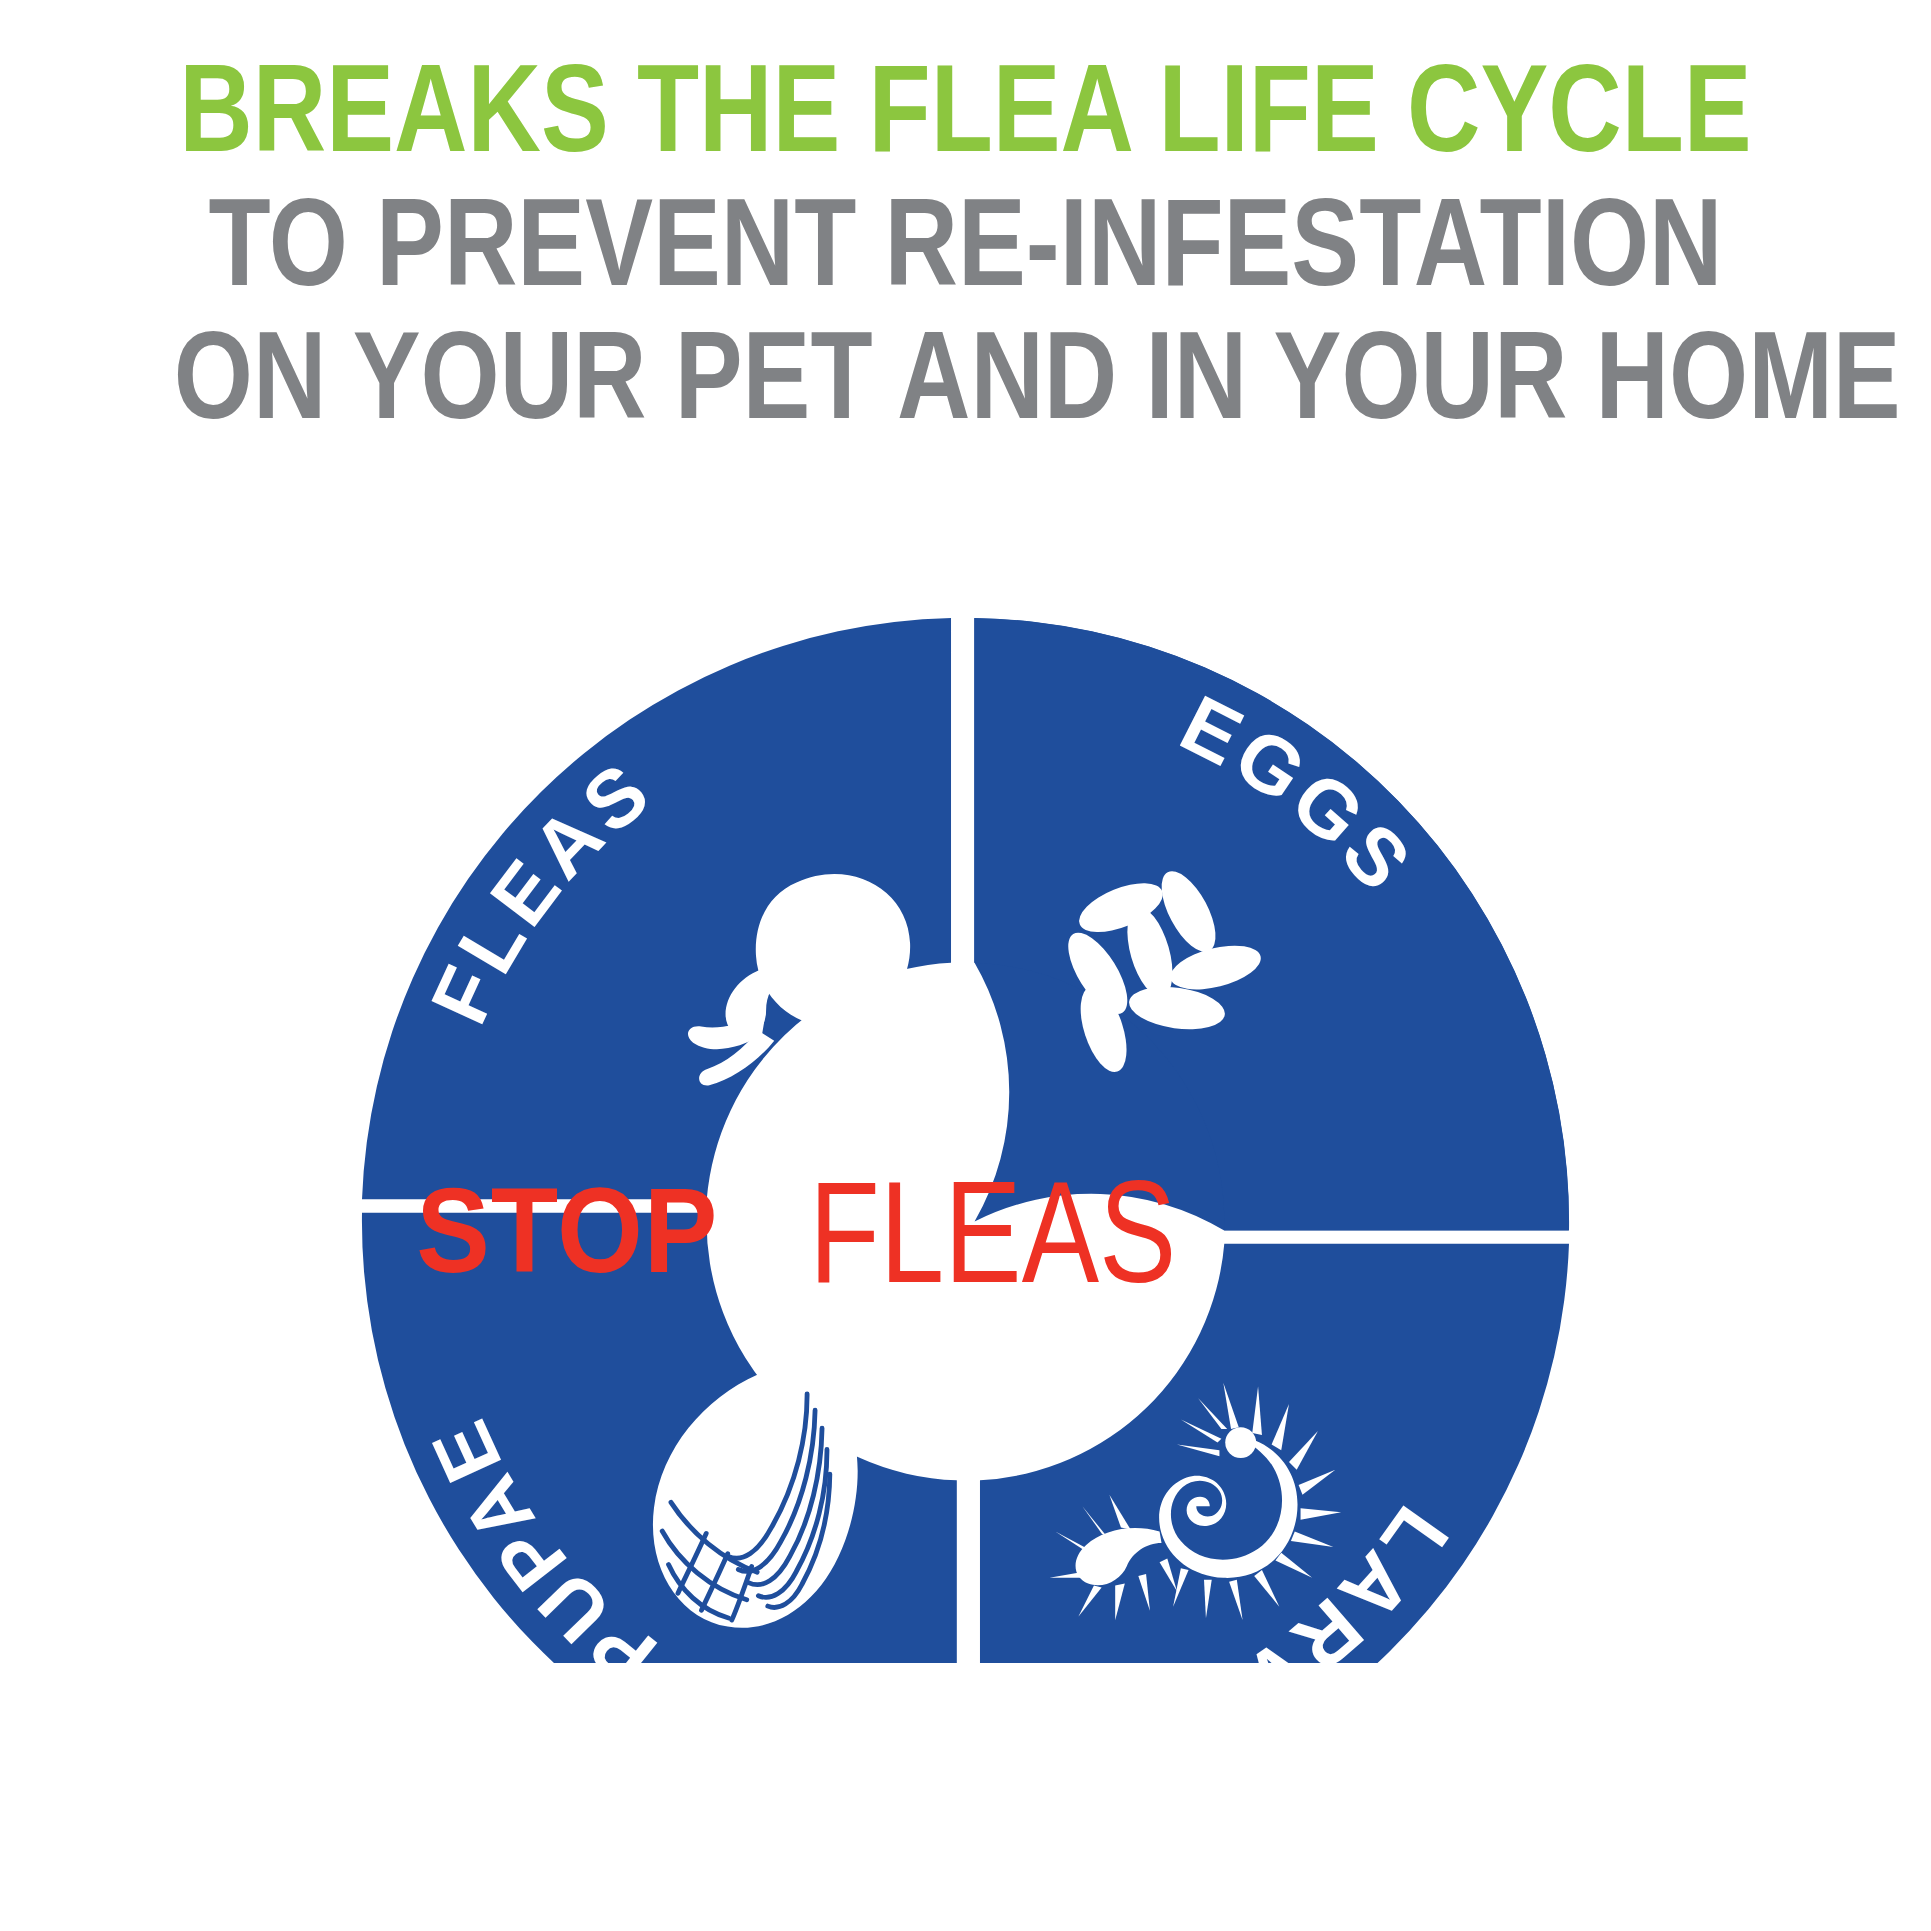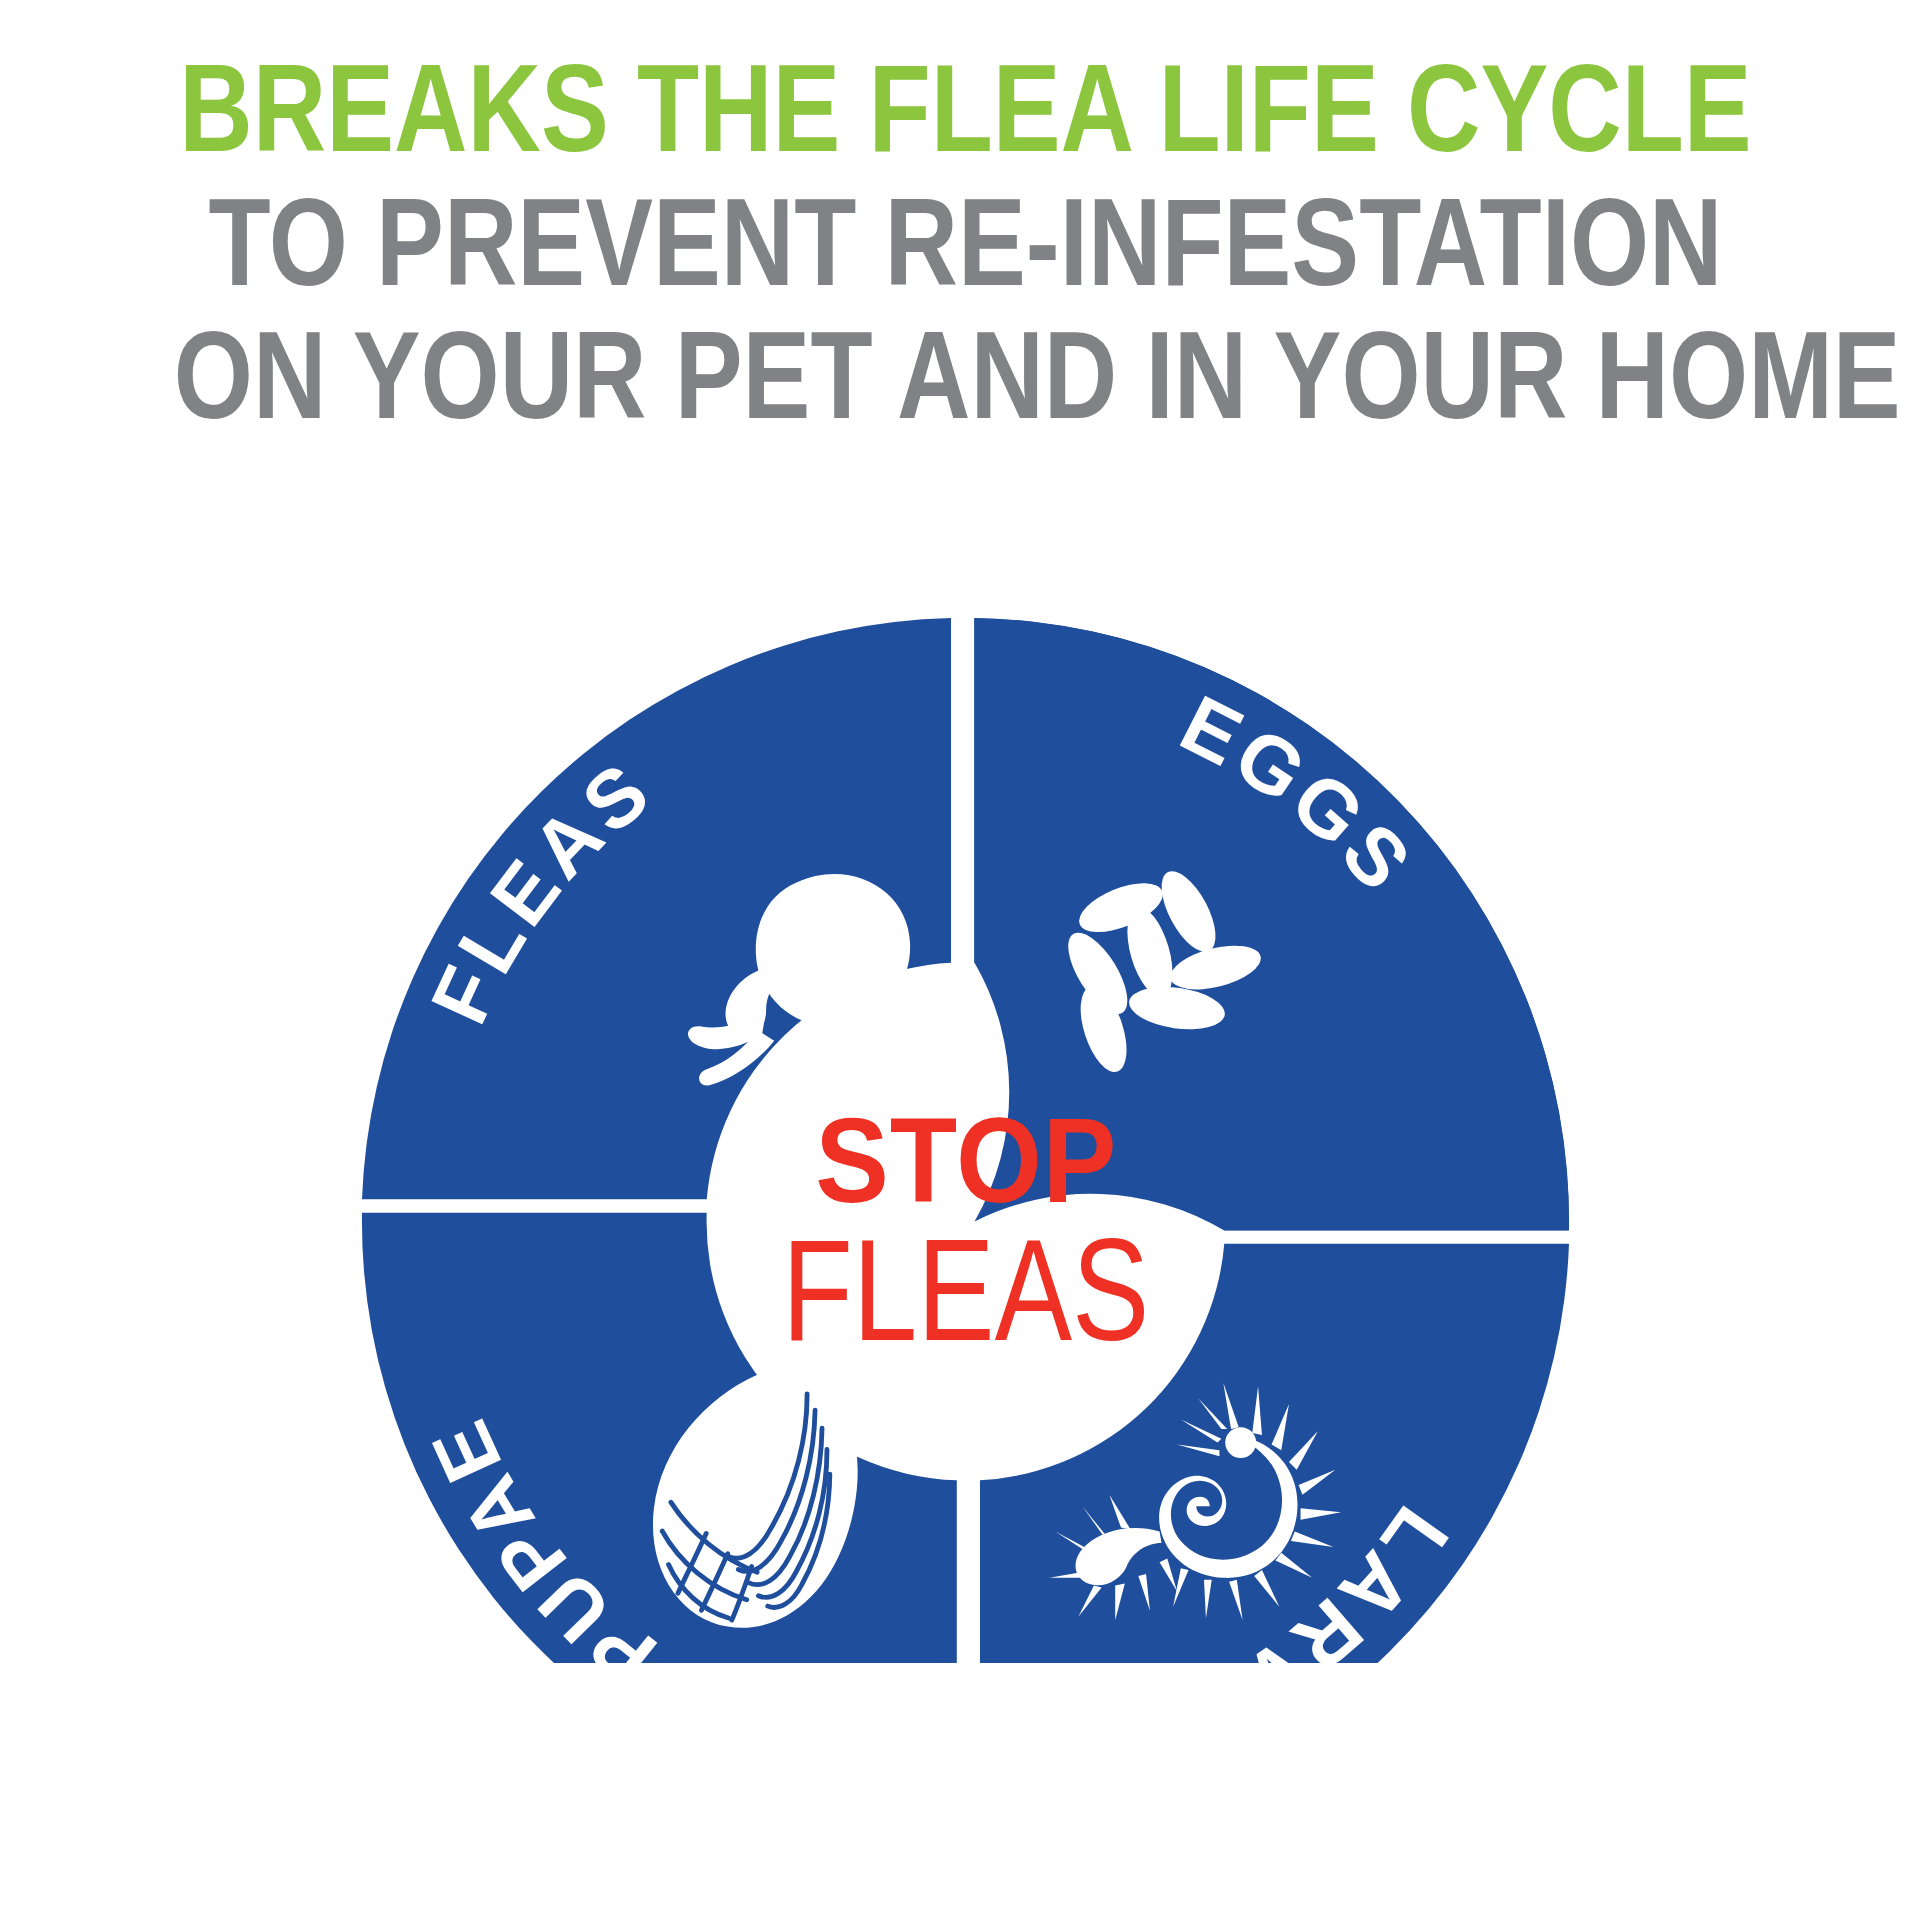--- a/index.html
+++ b/index.html
@@ -77,24 +77,24 @@
   }
 
   
   .hub {
     position: absolute;
     left: 710px;
     top: 975px;
     width: 512px;
     height: 512px;
     display: flex;
-    flex-direction: column;
     align-items: center;
-    justify-content: center;
+    justify-content: flex-end;
     text-align: center;
+    gap: 31px;
   }
   .hub-stop {
     display: block;
     color: #EE3124;
     font-family: "Liberation Sans", sans-serif;
     font-weight: 700;
     font-size: 120px;
     line-height: 0.96;
     letter-spacing: 1px;
     transform: scaleX(0.92);

